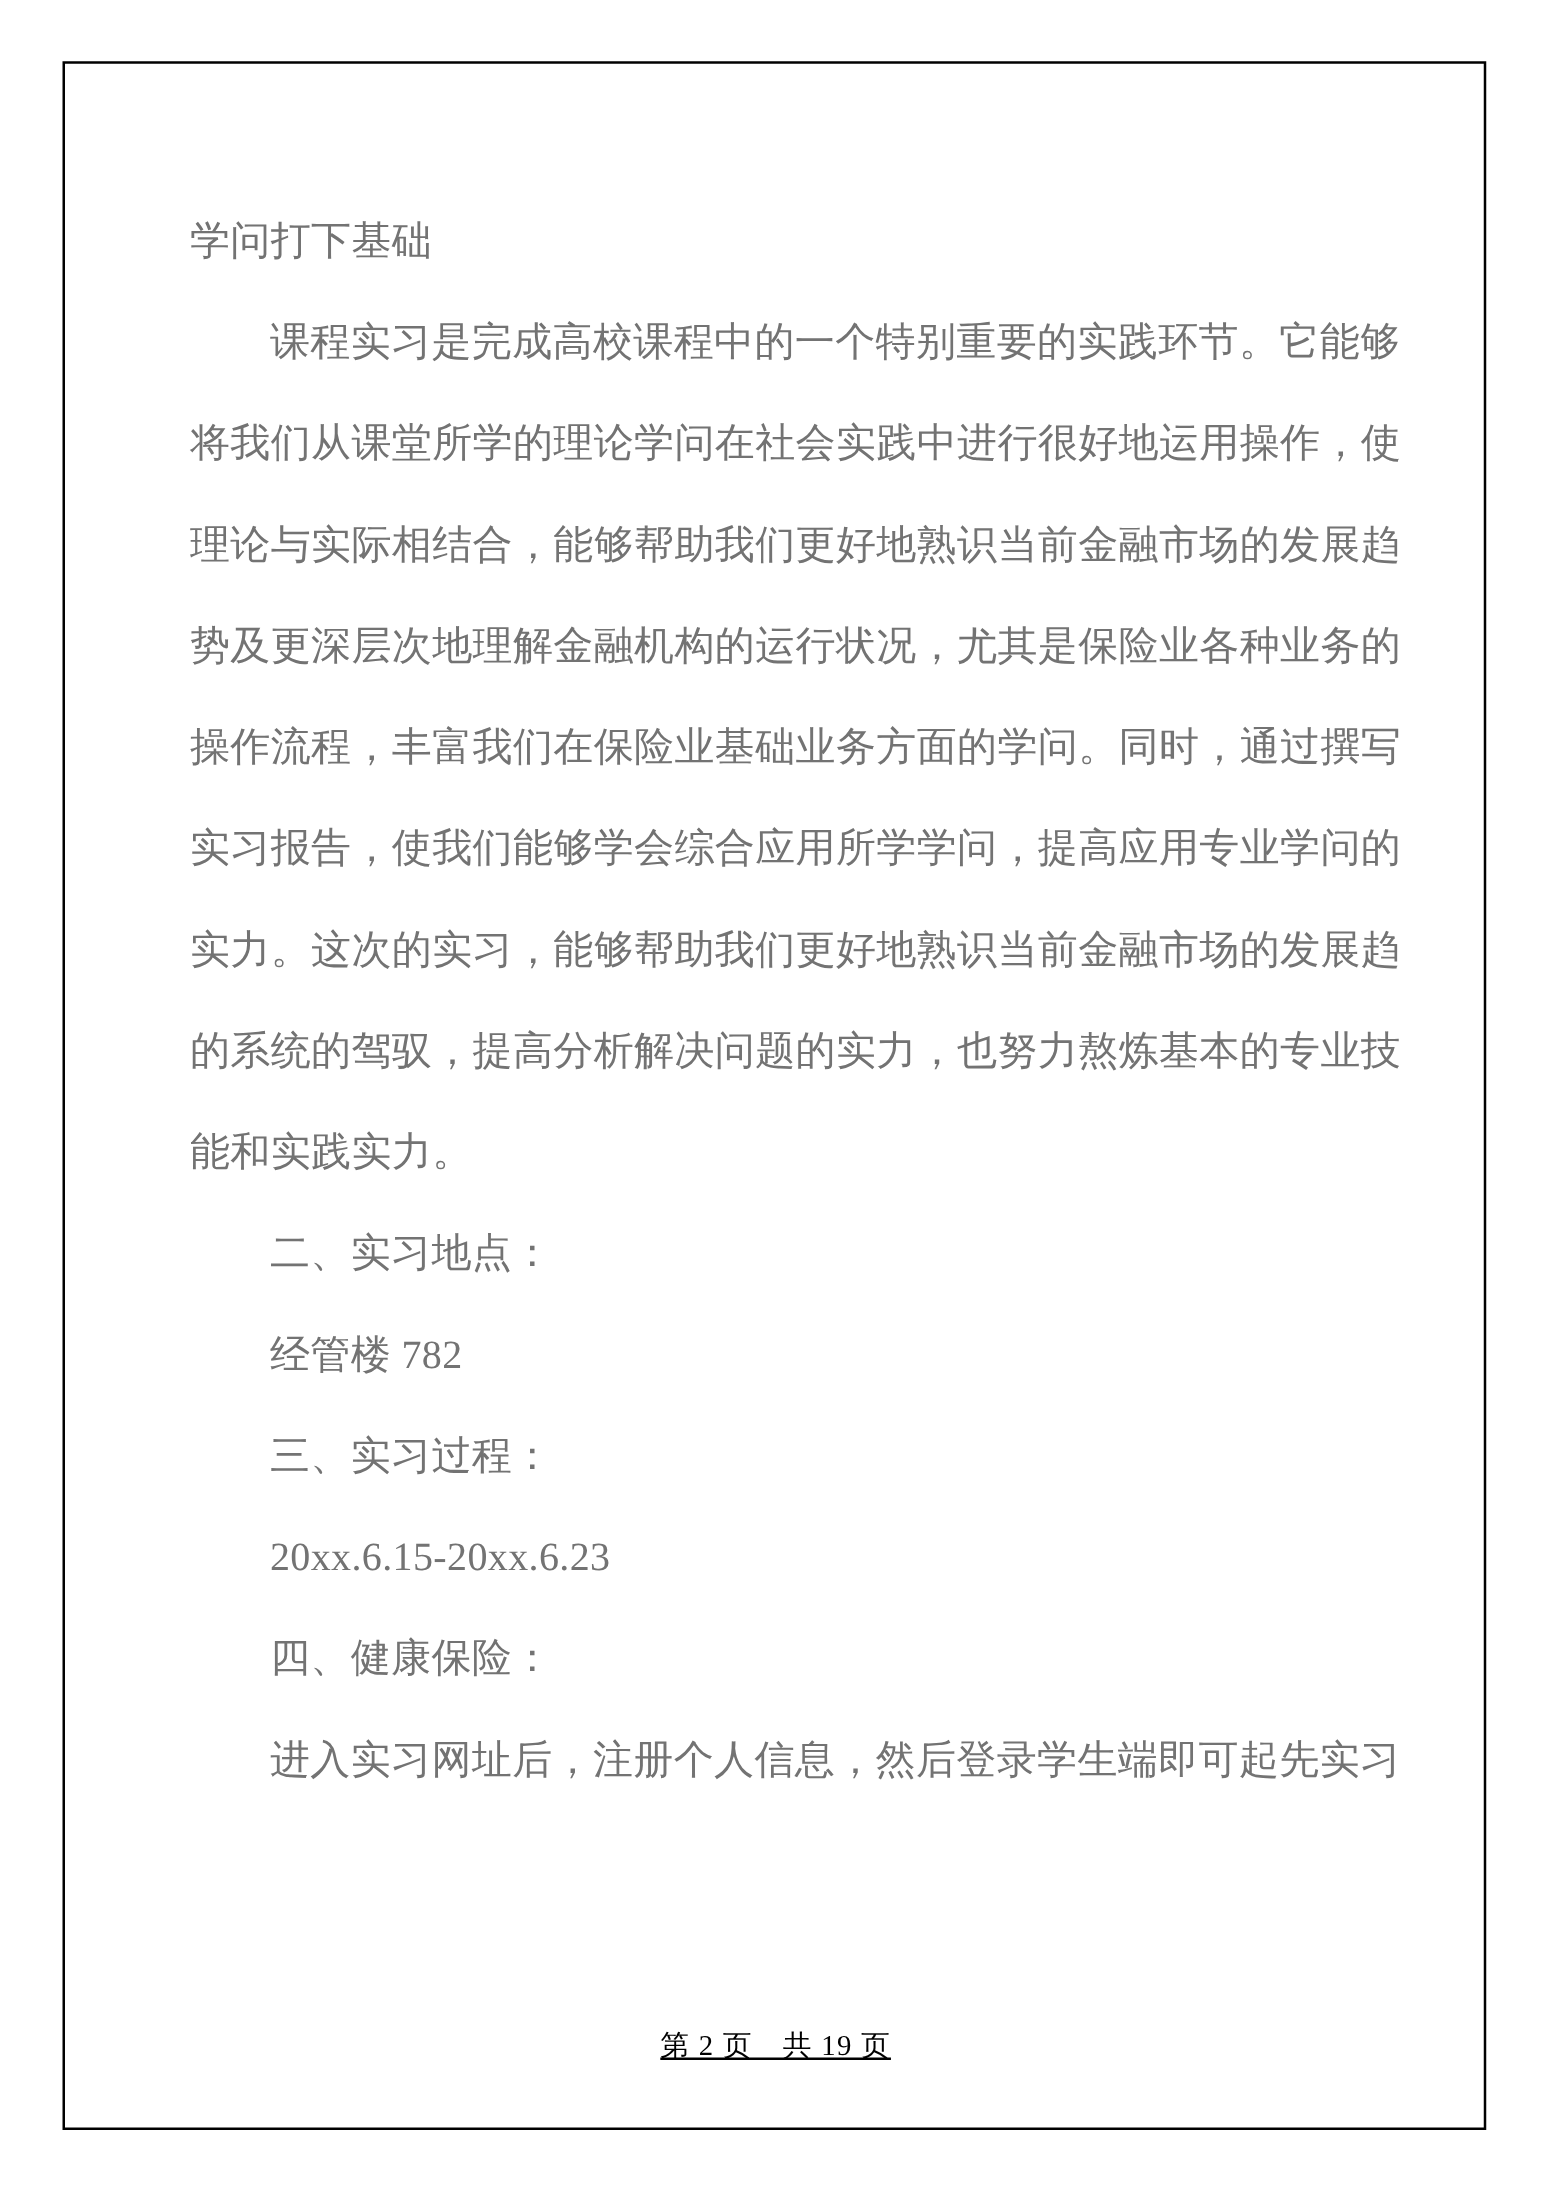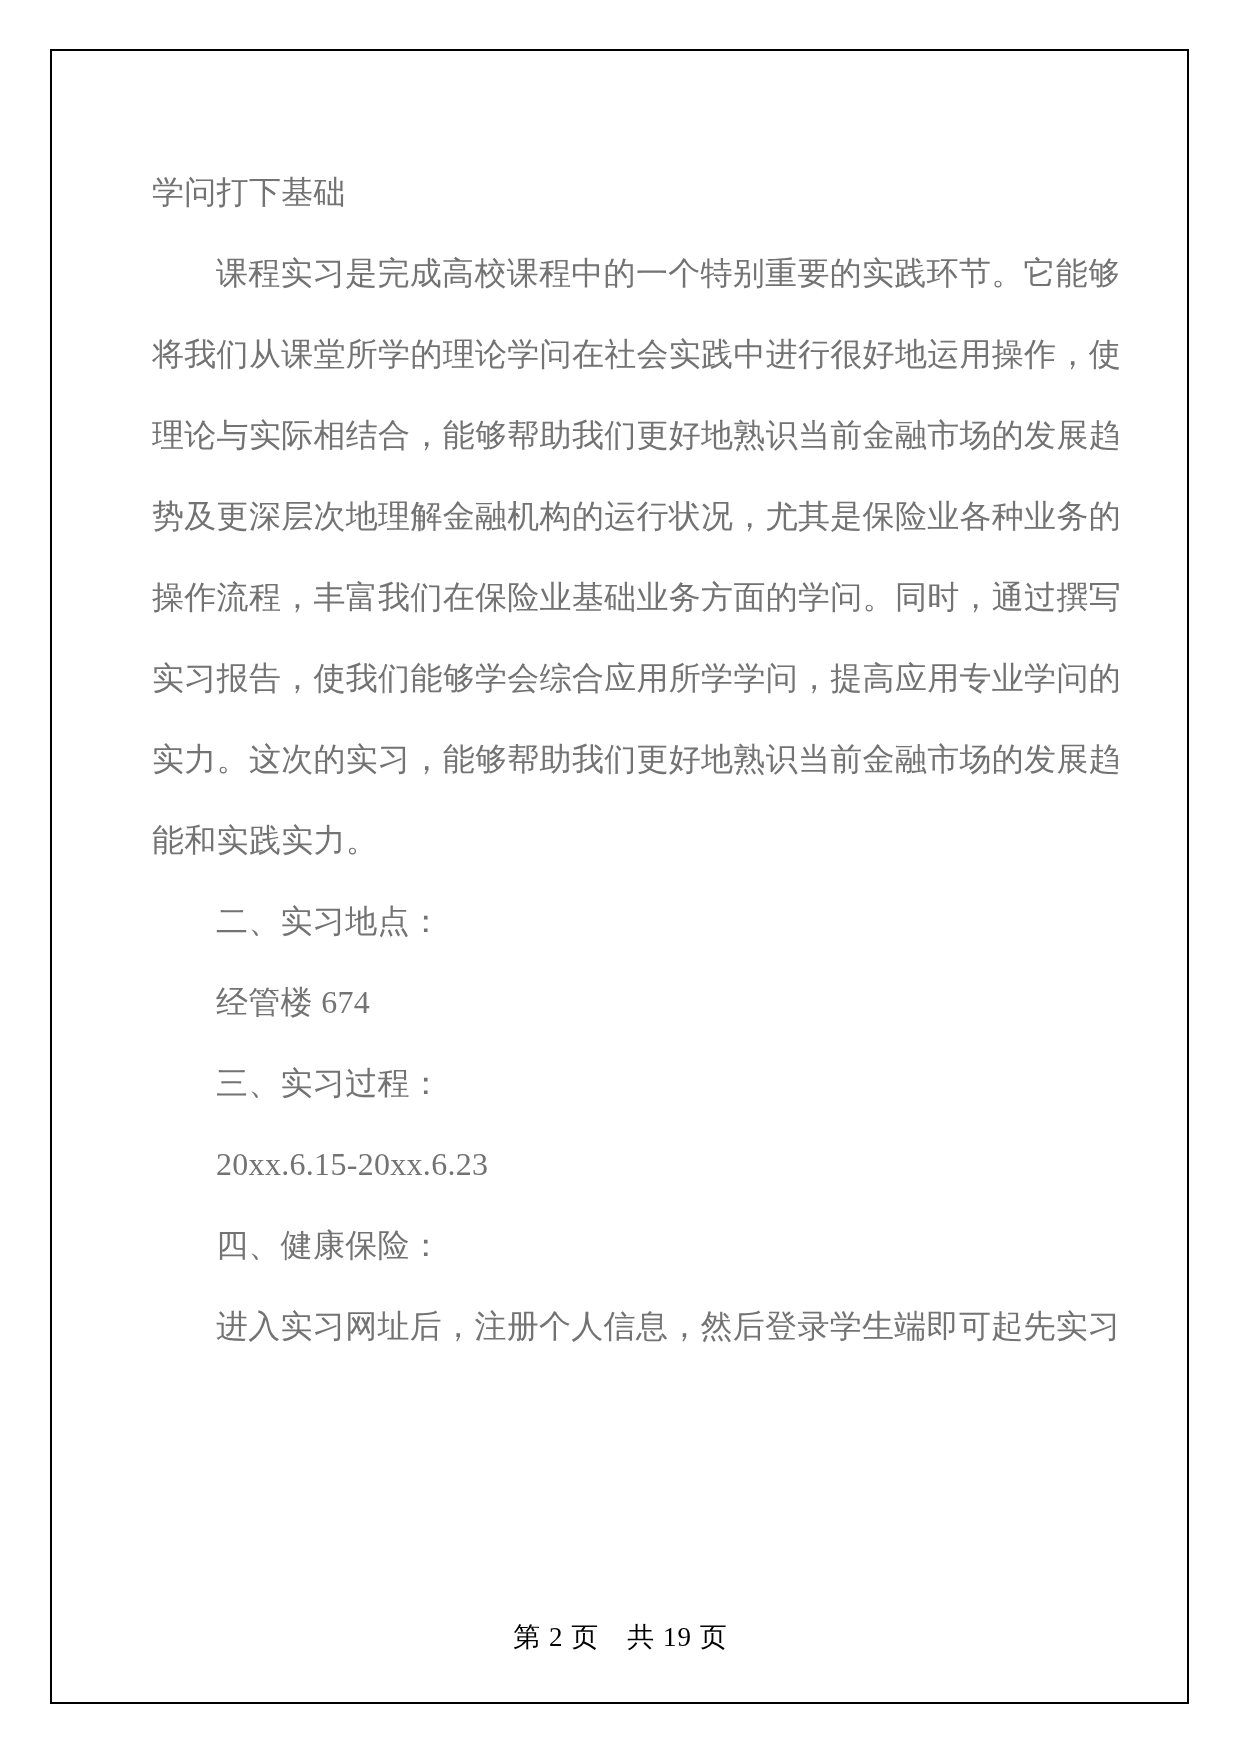--- a/index.html
+++ b/index.html
@@ -44,41 +44,43 @@
     padding-left: 64px;
   }
   .page-footer {
     position: absolute;
     left: 0;
     top: 1612px;
     width: 1241px;
     height: 50px;
     line-height: 50px;
     text-align: center;
-    font-size: 27px;
+    font-size: 23px;
     letter-spacing: 1px;
     color: #000000;
+    text-decoration: underline;
   }
 </style>
 </head>
 <body>
 
 <div class="page">
   <div class="page-border"></div>
   <div class="text-block">
       <div class="doc-line">学问打下基础</div>
       <div class="doc-line indent">课程实习是完成高校课程中的一个特别重要的实践环节。它能够</div>
       <div class="doc-line">将我们从课堂所学的理论学问在社会实践中进行很好地运用操作，使</div>
       <div class="doc-line">理论与实际相结合，能够帮助我们更好地熟识当前金融市场的发展趋</div>
       <div class="doc-line">势及更深层次地理解金融机构的运行状况，尤其是保险业各种业务的</div>
       <div class="doc-line">操作流程，丰富我们在保险业基础业务方面的学问。同时，通过撰写</div>
       <div class="doc-line">实习报告，使我们能够学会综合应用所学学问，提高应用专业学问的</div>
       <div class="doc-line">实力。这次的实习，能够帮助我们更好地熟识当前金融市场的发展趋</div>
+      <div class="doc-line">的系统的驾驭，提高分析解决问题的实力，也努力熬炼基本的专业技</div>
       <div class="doc-line">能和实践实力。</div>
       <div class="doc-line indent">二、实习地点：</div>
-      <div class="doc-line indent">经管楼 674</div>
+      <div class="doc-line indent">经管楼 782</div>
       <div class="doc-line indent">三、实习过程：</div>
       <div class="doc-line indent">20xx.6.15-20xx.6.23</div>
       <div class="doc-line indent">四、健康保险：</div>
       <div class="doc-line indent">进入实习网址后，注册个人信息，然后登录学生端即可起先实习</div>
     </div>
   <div class="page-footer">第 2 页　共 19 页</div>
 </div>
 
 </body></html>

